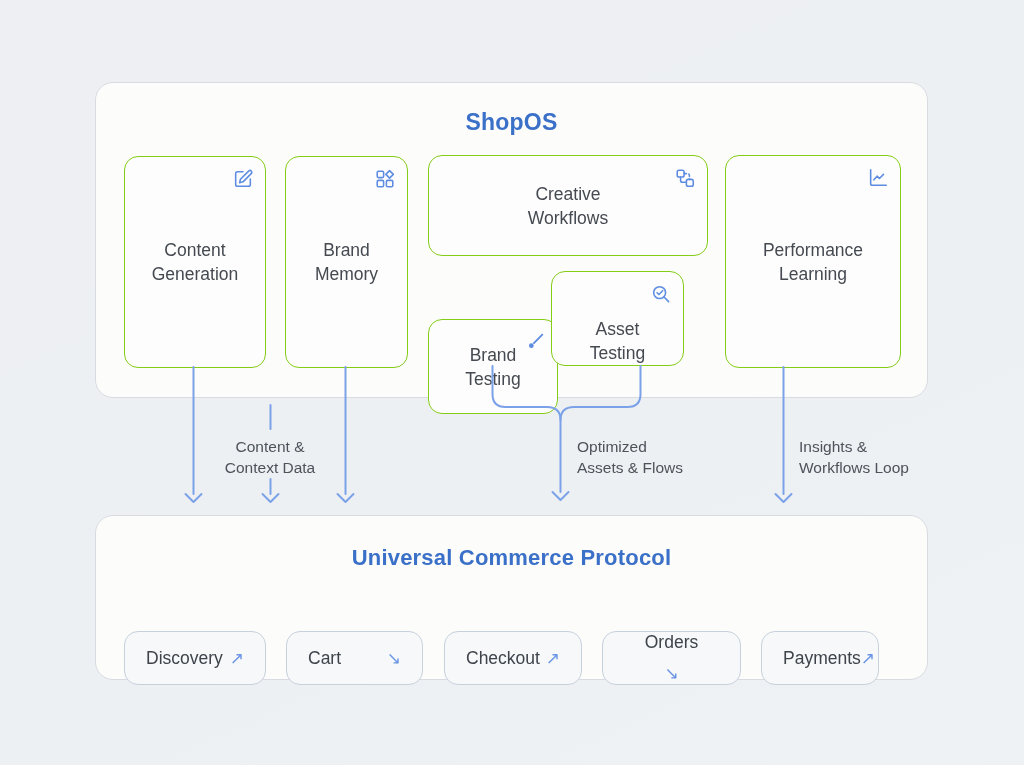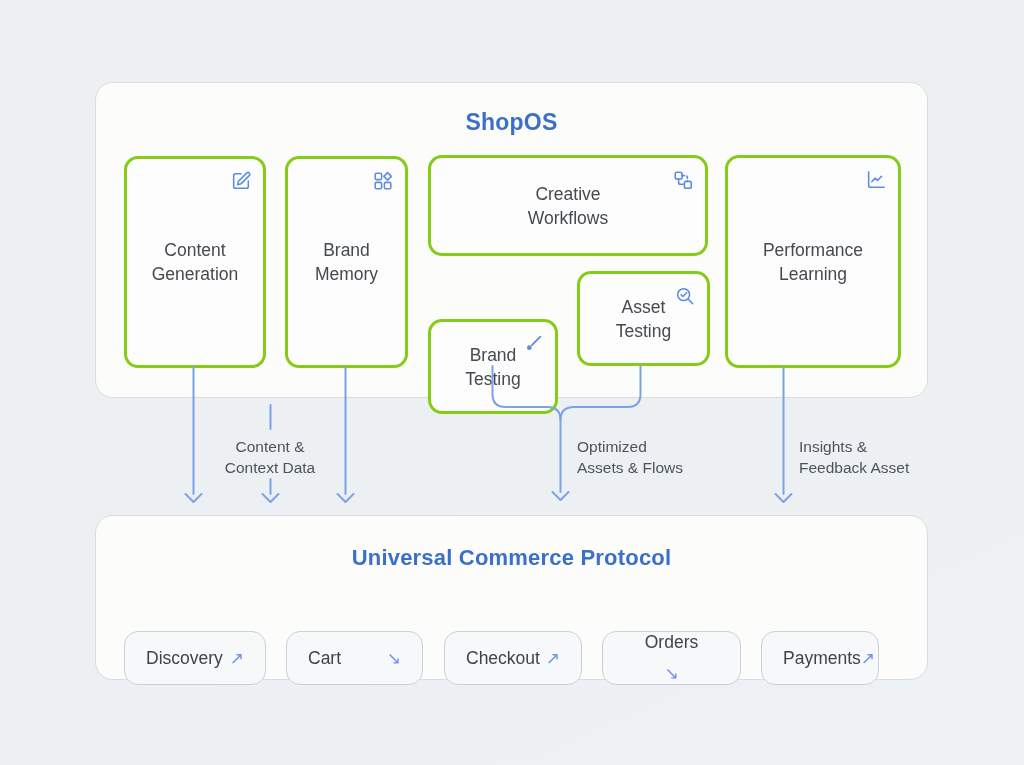--- a/index.html
+++ b/index.html
@@ -29,41 +29,41 @@
     font-weight:700;
     letter-spacing:.2px;
   }
   .title-shopos{top:26px;font-size:23px;}
   .title-ucp{top:29px;font-size:22px;}
 
   
   .module{
     position:absolute;
     background:#fdfdfd;
-    border:3px solid #84cc16;
+    border:1px solid #84cc16;
     border-radius:14px;
     box-sizing:border-box;
     display:flex;align-items:center;justify-content:center;
   }
   .module .label{
     font-size:17.5px;line-height:24px;color:#454a51;
     text-align:center;
   }
   .module .corner-icon{
     position:absolute;top:11px;right:11px;width:22px;height:22px;
     color:#5d8ce2;
   }
   .corner-icon svg{width:100%;height:100%;display:block;}
 
   
   .m-content     {left:28px; top:73px; width:142px;height:212px;}
   .m-brand-mem   {left:189px;top:73px; width:123px;height:212px;}
   .m-creative    {left:332px;top:72px; width:280px;height:101px;}
   .m-brand-test  {left:332px;top:188px;width:130px;height:95px;margin-top:48px;}
-  .m-asset-test  {left:481px;top:188px;width:133px;height:95px;}
+  .m-asset-test  {left:455px;top:188px;width:133px;height:95px;align-items:flex-end;}
   .m-performance {left:629px;top:72px; width:176px;height:213px;}
 
   .m-content .label{max-width:100px;}
   .m-brand-mem .label{max-width:80px;}
   .m-creative .label{max-width:110px;}
   .m-brand-test .label{max-width:72px;}
   .m-asset-test .label{max-width:72px;}
   .m-performance .label{max-width:130px;}
 
   
@@ -185,21 +185,21 @@
   <div class="flow-label fl-1">
     <div>Content &amp;</div>
     <div>Context Data</div>
   </div>
   <div class="flow-label fl-2">
     <div>Optimized</div>
     <div>Assets &amp; Flows</div>
   </div>
   <div class="flow-label fl-3">
     <div>Insights &amp;</div>
-    <div>Feedback Asset</div>
+    <div>Workflows Loop</div>
   </div>
 
   <div class="panel panel-ucp">
     <div class="panel-title title-ucp">Universal Commerce Protocol</div>
 
     <div class="pill p-discovery">
       <span class="pill-label">Discovery</span>
       <span class="pill-arrow">↗</span>
     </div>
     <div class="pill p-cart">

